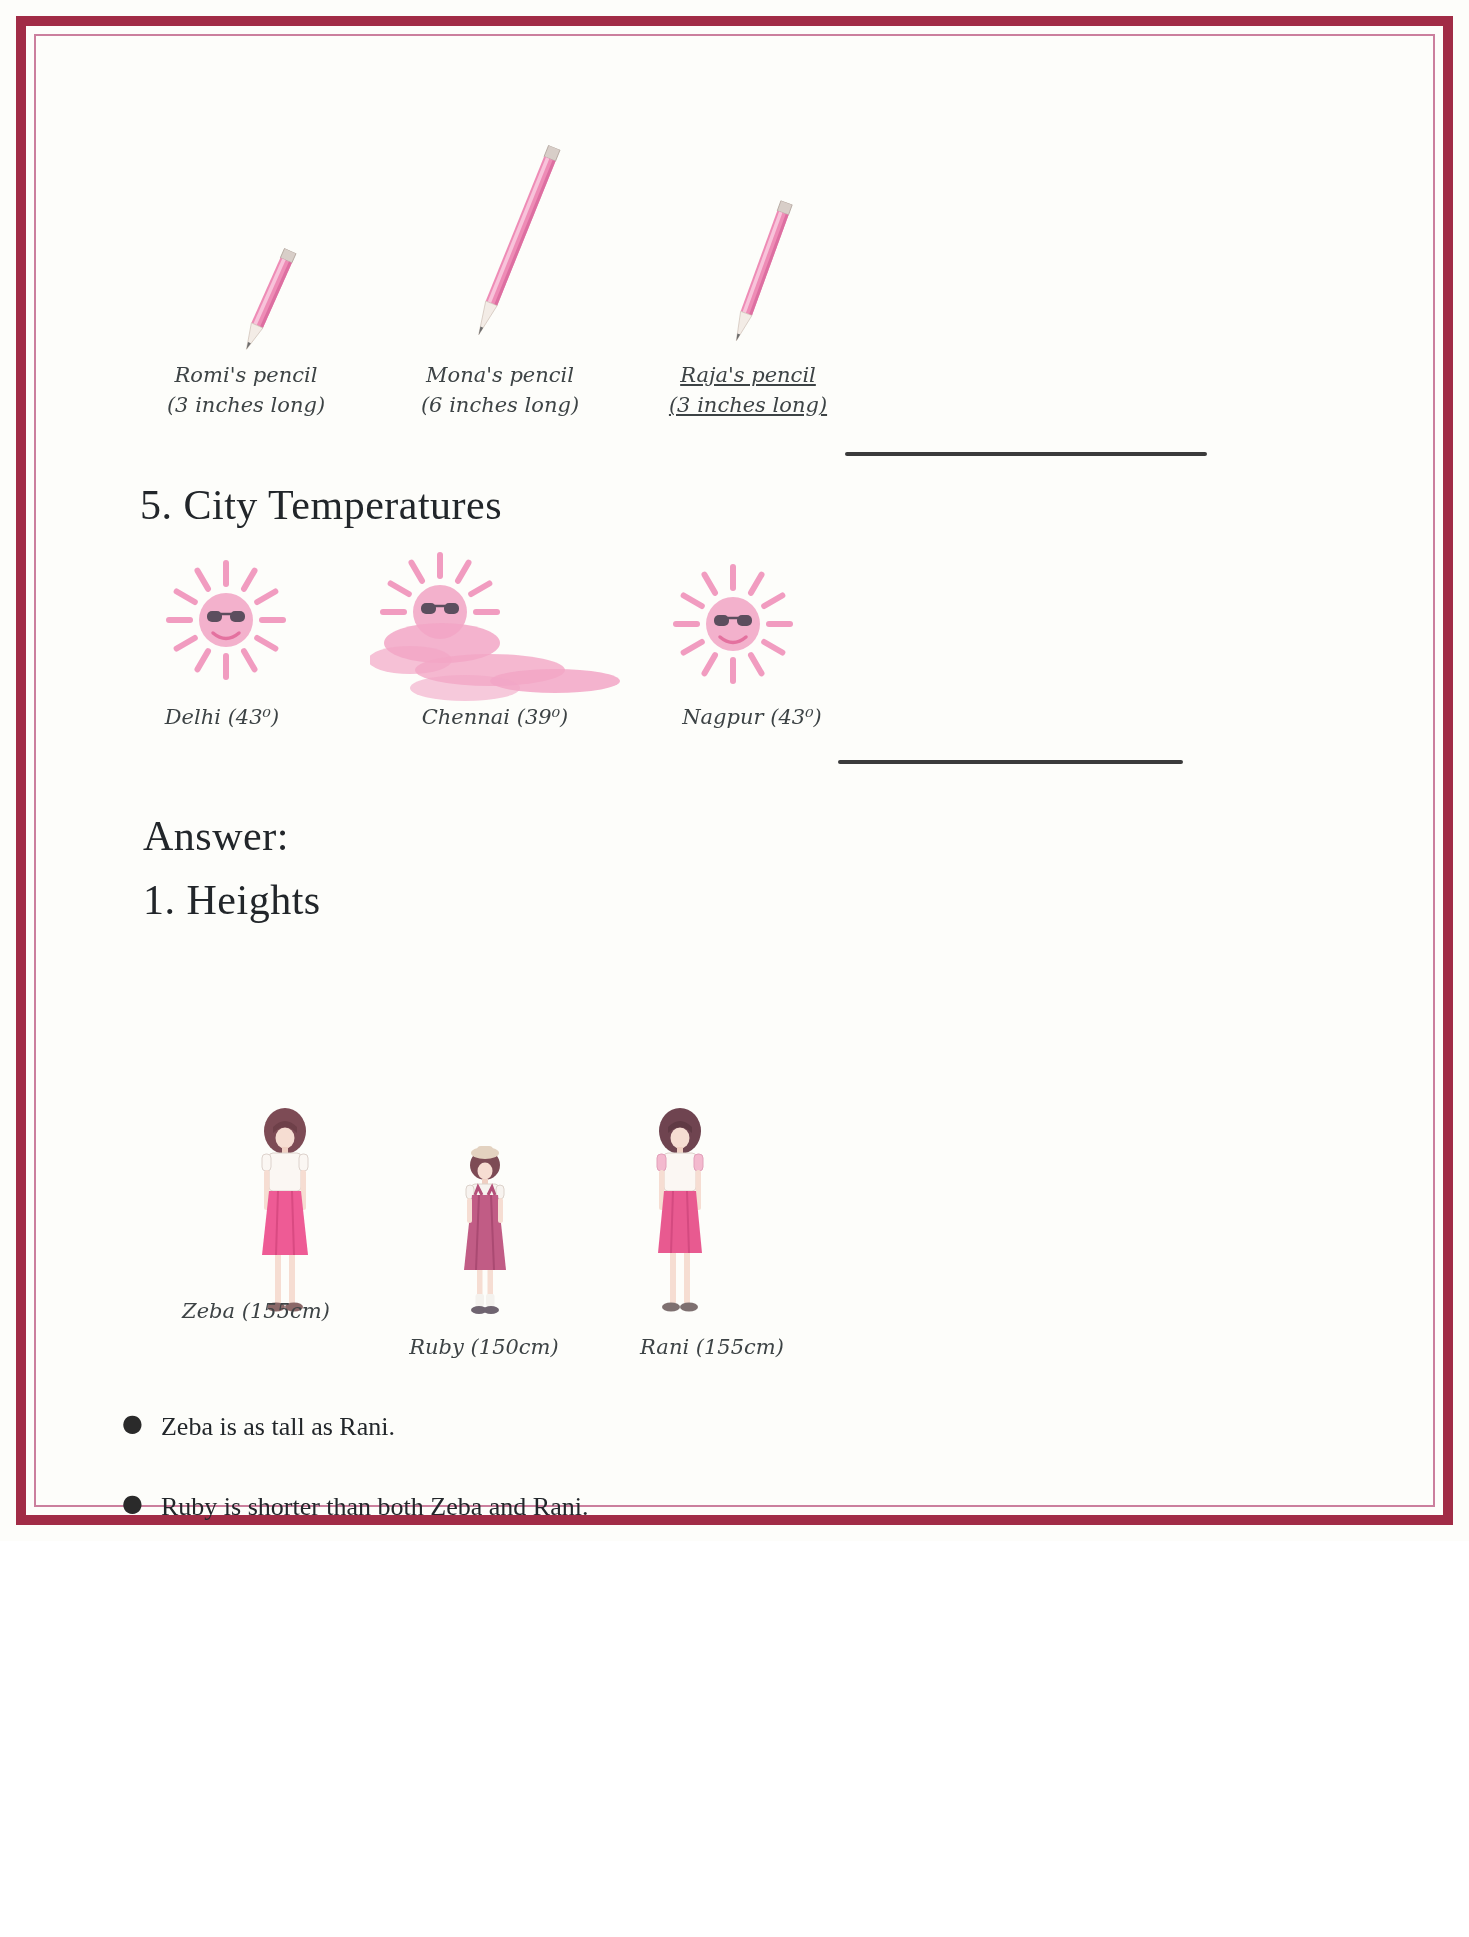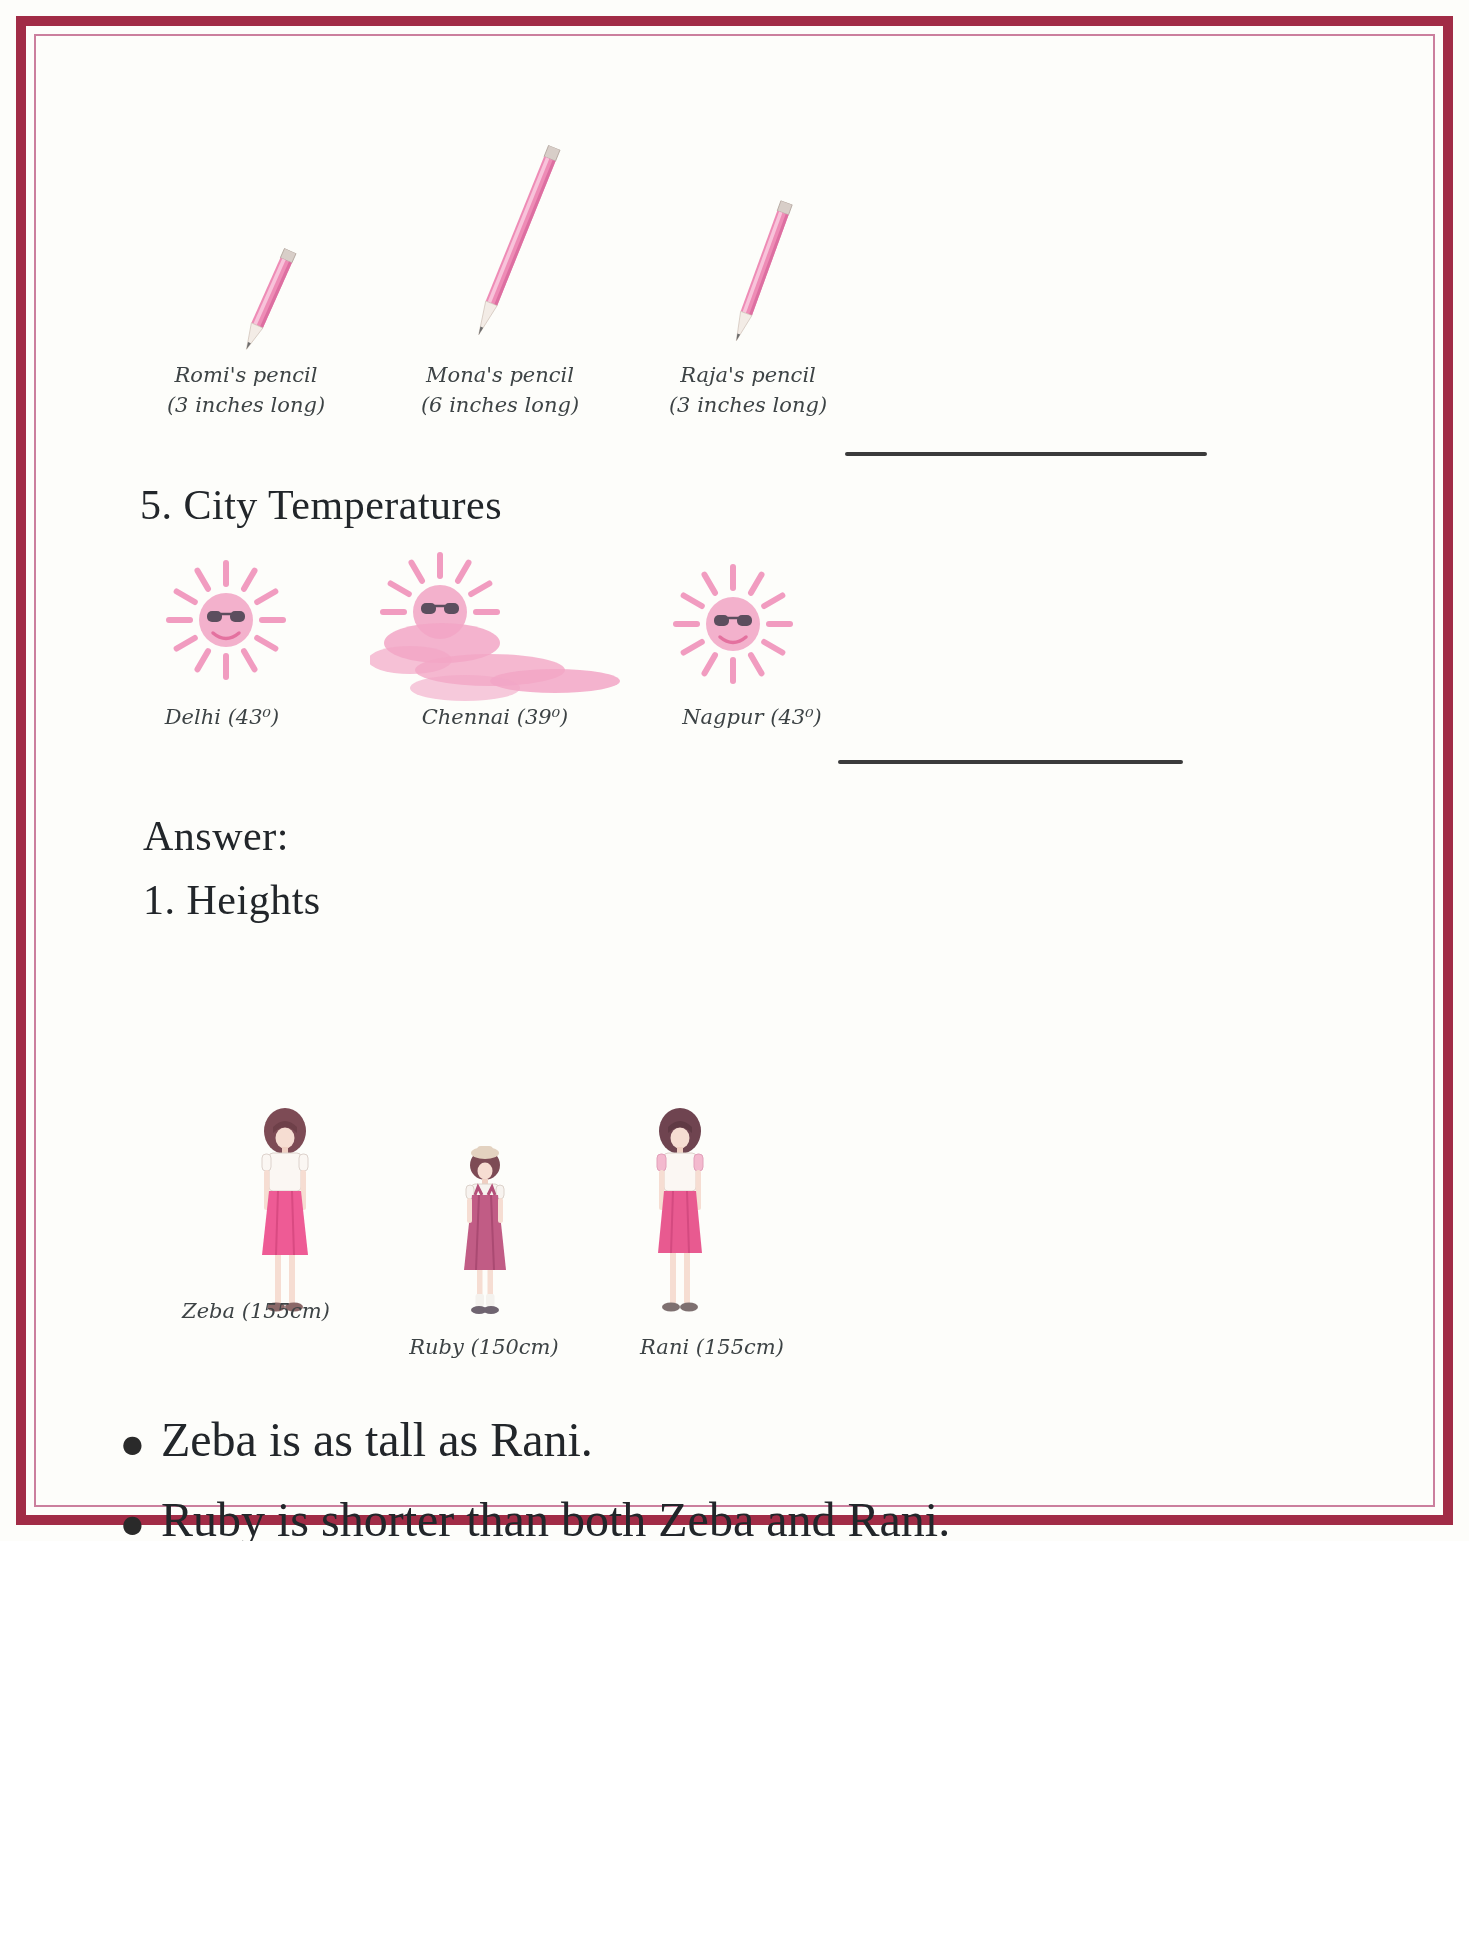--- a/index.html
+++ b/index.html
@@ -54,21 +54,21 @@
     gap:18px;
   }
   .bullet-dot {
     font-family:"DejaVu Sans", sans-serif;
     font-size:24px;
     color:#2a2a2a;
     transform:translateY(-4px);
   }
   .bullet-text {
     font-family:"Liberation Serif", serif;
-    font-size:48px;
+    font-size:26px;
     color:#22262a;
     white-space:nowrap;
   }
   .pencil-svg { display:block; }
   svg { display:block; }
 </style>
 </head>
 <body>
 
 <div class="page">
@@ -111,21 +111,21 @@
     </div>
 
     <div class="abs caption" style="left:246px; top:360px;">
       <div>Romi's pencil</div>
       <div>(3 inches long)</div>
     </div>
     <div class="abs caption" style="left:500px; top:360px;">
       <div>Mona's pencil</div>
       <div>(6 inches long)</div>
     </div>
-    <div class="abs caption" style="left:748px; top:360px;">
+    <div class="abs caption" style="left:748px; top:360px;text-decoration:underline;">
       <div>Raja's pencil</div>
       <div>(3 inches long)</div>
     </div>
 
     <div class="abs answer-line" style="left:845px; top:452px; width:362px;"></div>
 
     <div class="abs heading" style="left:140px; top:458px;margin-top:23px;">5. City Temperatures</div>
 
     <div class="abs" style="left:156px; top:556px;">
       <svg width="140" height="140" viewBox="0 0 140 140">

